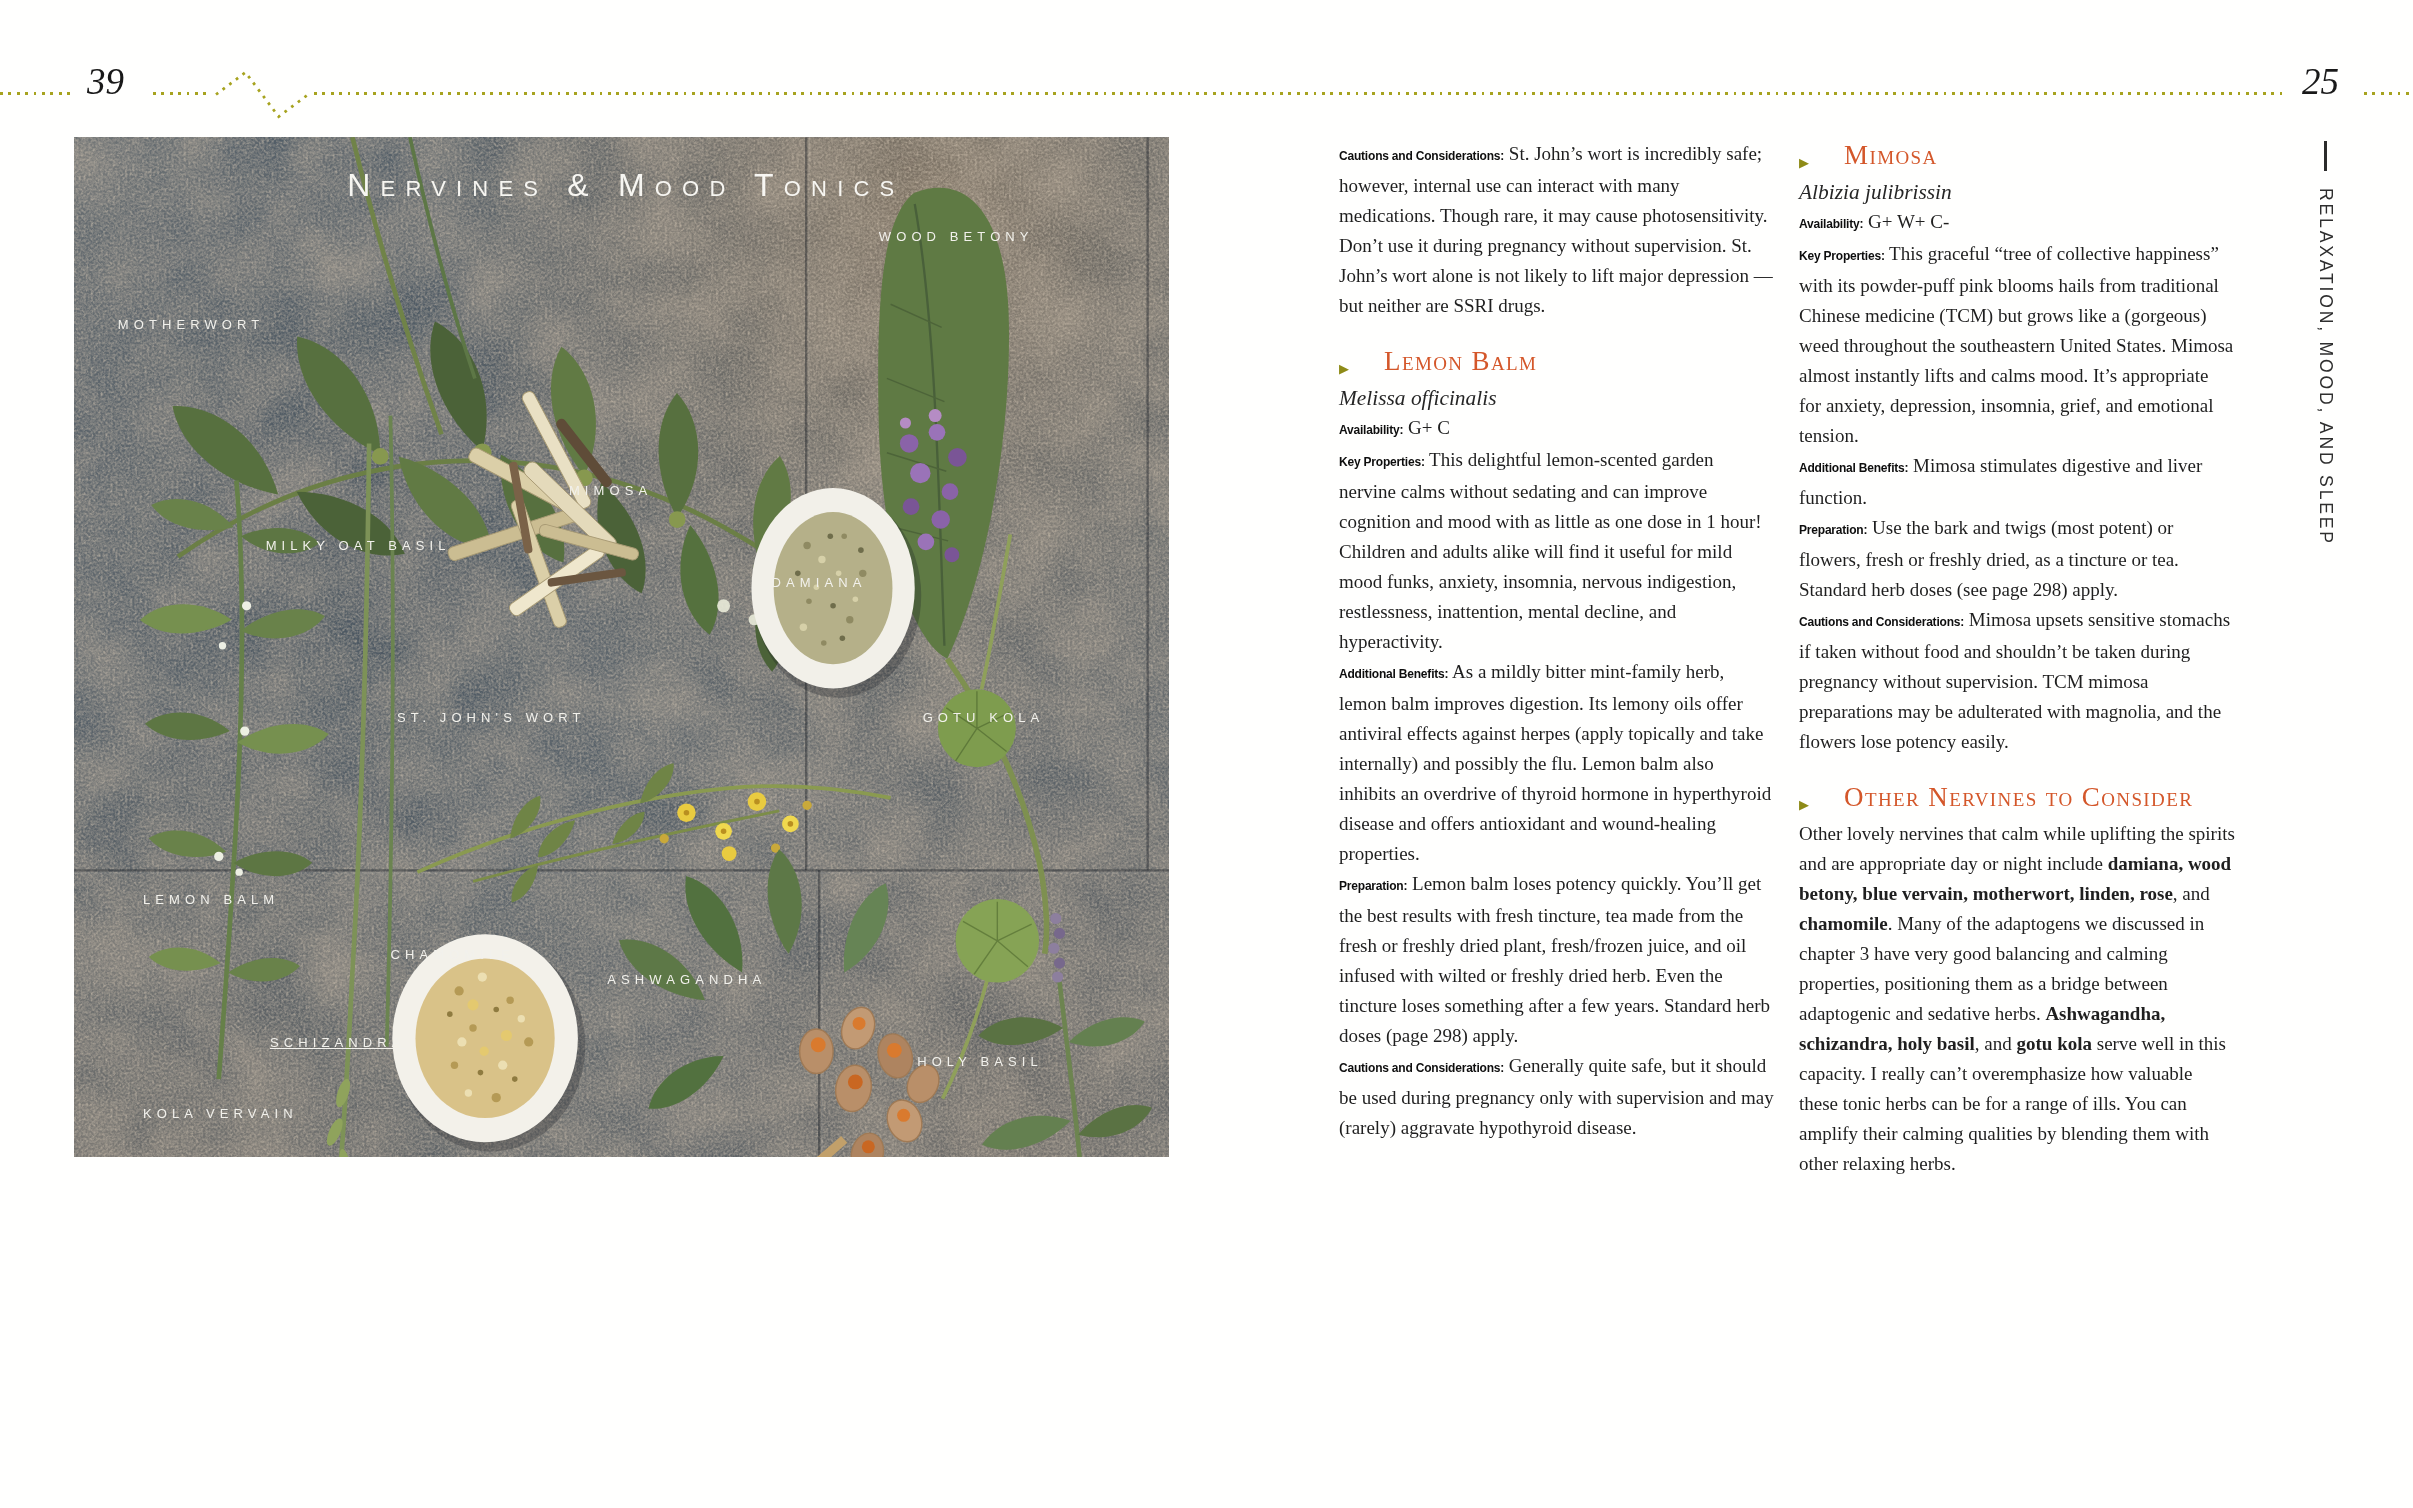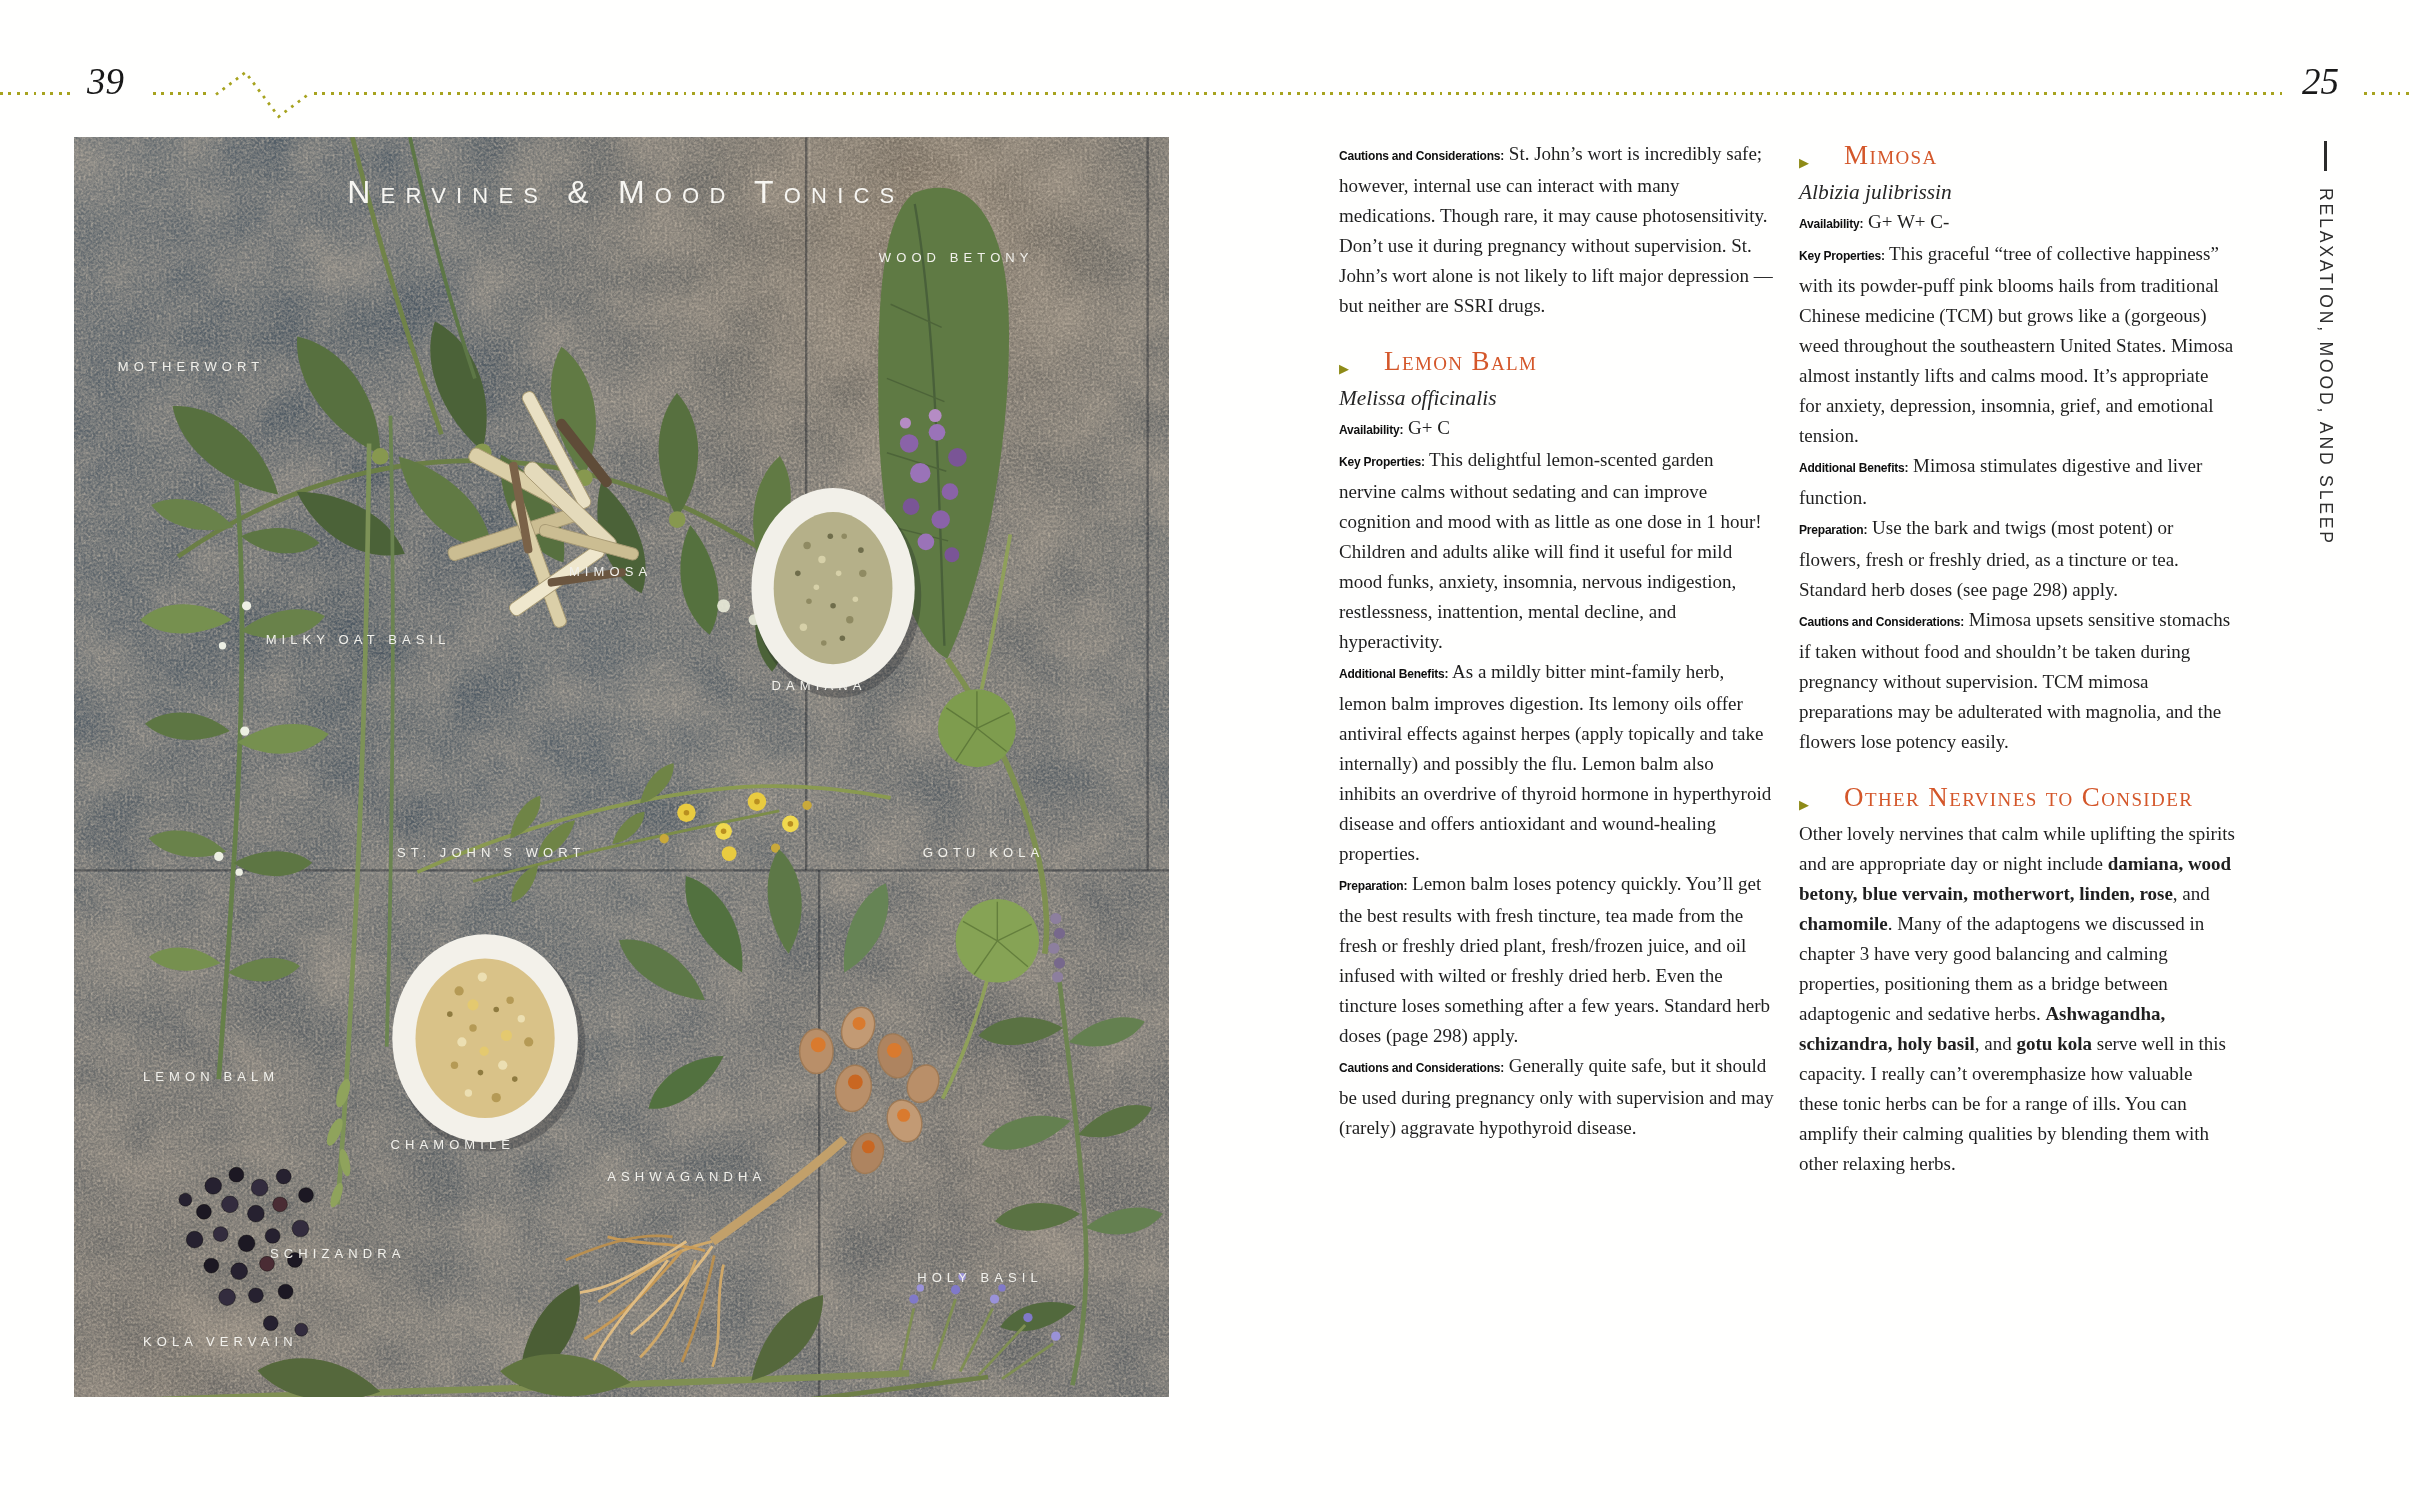--- a/index.html
+++ b/index.html
@@ -7,21 +7,21 @@
        font-family:"Liberation Sans",sans-serif;}
   
   .rule{position:absolute;top:92px;height:2.8px;
         background:repeating-linear-gradient(90deg,#a7a31f 0 2.8px,transparent 2.8px 8.4px);}
   #rule-a{left:0;width:72px;} #rule-b{left:153px;width:58px;}
   #rule-c{left:314px;width:1972px;} #rule-d{left:2364px;width:49px;}
   .pulse{position:absolute;left:212px;top:65px;}
   .pagenum{position:absolute;top:63px;font:italic 37px/1 "Liberation Serif",serif;color:#191919;}
   #p58{left:87px;} #p59{left:2302px;}
   
-  #photo{position:absolute;left:74px;top:137px;width:1095px;height:1260px;overflow:hidden;
+  #photo{position:absolute;left:74px;top:137px;width:1095px;height:1020px;overflow:hidden;
          background:#57626b;}
   #photo svg{position:absolute;left:0;top:0;}
   .photo-title{position:absolute;left:50.4%;top:2.9%;transform:translateX(-50%);
         color:#f7f6f2;font-variant:small-caps;font-size:32px;letter-spacing:10.2px;
         white-space:nowrap;font-weight:400;}
   .photo-label{position:absolute;color:#f2f1ec;font-size:13px;letter-spacing:5.1px;
         white-space:nowrap;font-weight:400;}
   
   .col{position:absolute;top:139px;width:436px;}
   #col1{left:1339px;} #col2{left:1799px;}
@@ -430,21 +430,21 @@
 <span class="photo-label" style="left: 73.5%; top: 9%;">WOOD BETONY</span>
     <span class="photo-label" style="left: 4%; top: 17.6%;">MOTHERWORT</span>
     <span class="photo-label" style="left: 45.2%; top: 33.9%;">MIMOSA</span>
     <span class="photo-label" style="left: 63.7%; top: 42.9%;">DAMIANA</span>
     <span class="photo-label" style="left: 17.5%; top: 39.3%;">MILKY OAT BASIL</span>
     <span class="photo-label" style="left: 29.5%; top: 56.2%;">ST. JOHN'S WORT</span>
     <span class="photo-label" style="left: 77.5%; top: 56.2%;">GOTU KOLA</span>
     <span class="photo-label" style="left: 6.3%; top: 74%;">LEMON BALM</span>
     <span class="photo-label" style="left: 28.9%; top: 79.4%;">CHAMOMILE</span>
     <span class="photo-label" style="left: 48.7%; top: 81.9%;">ASHWAGANDHA</span>
-    <span class="photo-label" style="left: 17.9%; top: 88%;">SCHIZANDRA</span>
+    <span class="photo-label" style="left: 17.9%; top: 88%; text-decoration: underline;">SCHIZANDRA</span>
     <span class="photo-label" style="left: 77%; top: 89.9%;">HOLY BASIL</span>
     <span class="photo-label" style="left: 6.3%; top: 95%;">KOLA VERVAIN</span>
   </div>
 
 <div class="col" id="col1">
     <p class="para"><span class="lead">Cautions and Considerations:</span><span> St. John’s wort is incredibly safe; however, internal use can interact with many medications. Though rare, it may cause photosensitivity. Don’t use it during pregnancy without supervision. St. John’s wort alone is not likely to lift major depression — but neither are SSRI drugs.</span></p>
     <h3 class="herb-heading"><span class="bullet">▶</span><span>Lemon Balm</span></h3>
     <div class="species">Melissa officinalis</div>
     <p class="para"><span class="lead">Availability:</span><span> G+ C</span></p>
     <p class="para"><span class="lead">Key Properties:</span><span> This delightful lemon-scented garden nervine calms without sedating and can improve cognition and mood with as little as one dose in 1 hour! Children and adults alike will find it useful for mild mood funks, anxiety, insomnia, nervous indigestion, restlessness, inattention, mental decline, and hyperactivity.</span></p>

